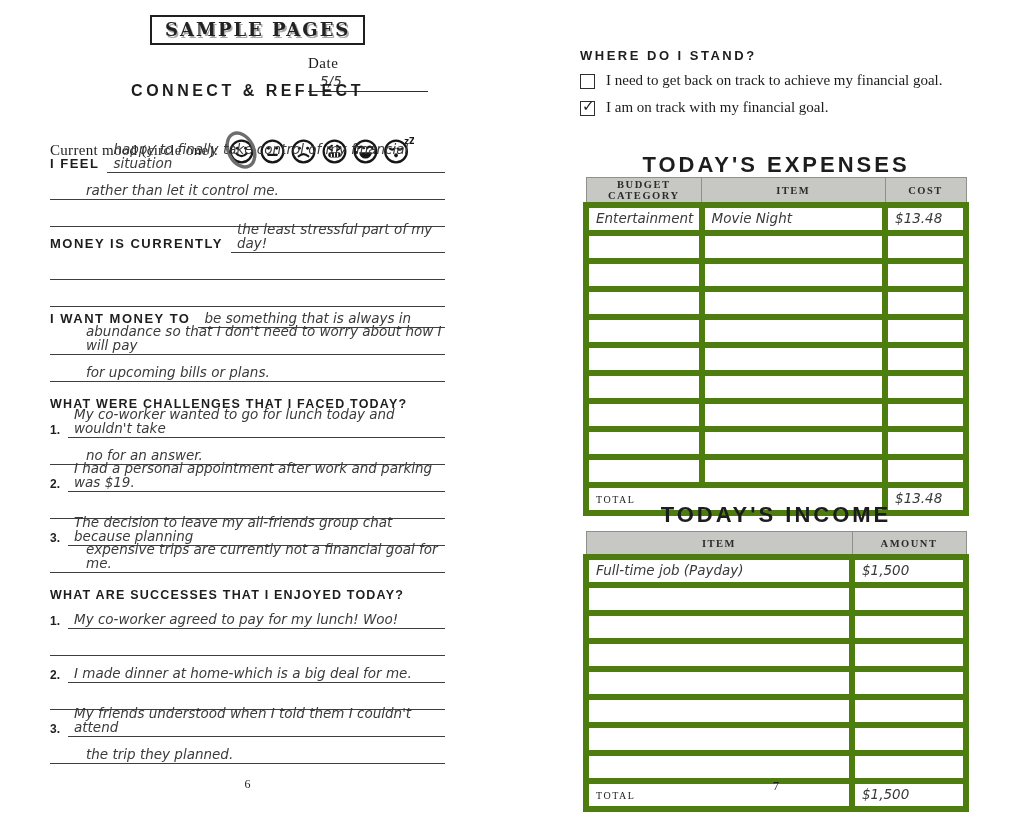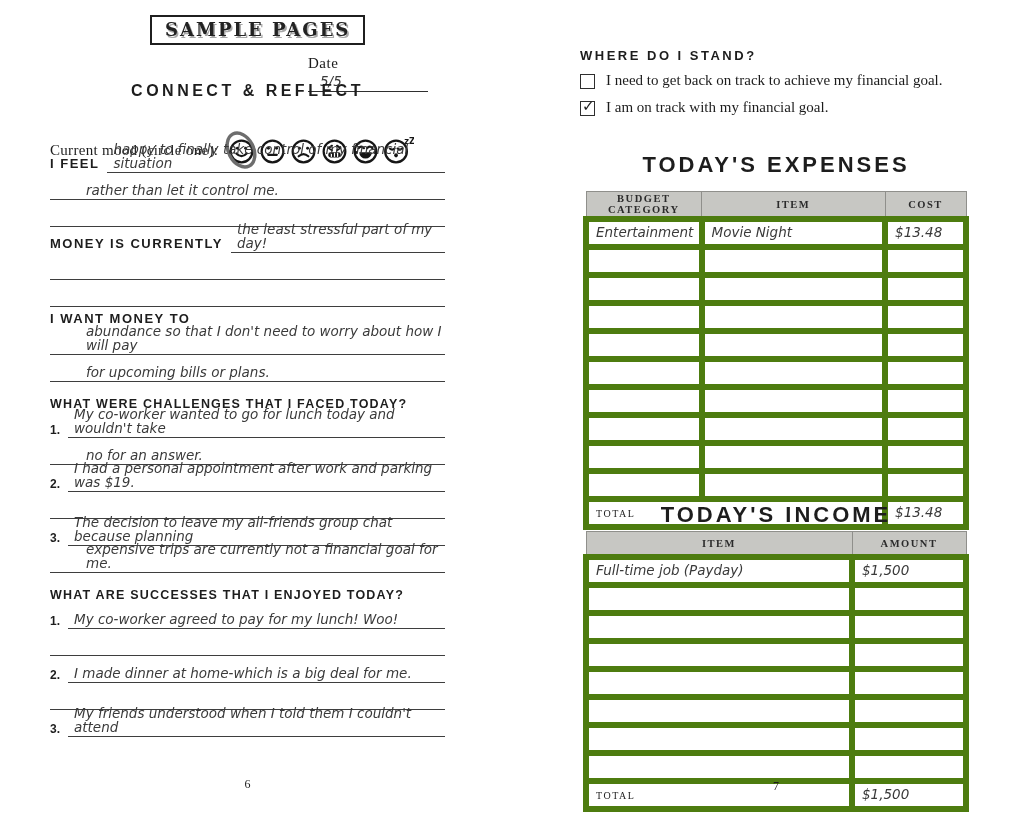--- a/index.html
+++ b/index.html
@@ -167,20 +167,23 @@
           <span class="fill"></span>
         </div>
       <div class="wrow">
           <span class="fill"></span>
         </div>
     </div>
 
     <div class="abs" style="left:0;top:301px;width:395px;">
       <div class="wrow">
         <span class="sansh slabel">I WANT MONEY TO</span>
+        <span class="fill">
+            <span class="hw">be something that is always in</span>
+          </span>
       </div>
       <div class="wrow">
           <span class="fill ind">
             <span class="hw">abundance so that I don't need to worry about how I will pay</span>
           </span>
         </div>
       <div class="wrow">
           <span class="fill ind">
             <span class="hw">for upcoming bills or plans.</span>
           </span>
@@ -247,20 +250,25 @@
           <span class="fill ind">
             <span class="hw"></span>
           </span>
         </div>
       <div class="wrow">
         <span class="num sansh">3.</span>
         <span class="fill">
             <span class="hw">My friends understood when I told them I couldn't attend</span>
           </span>
       </div>
+      <div class="wrow">
+          <span class="fill ind">
+            <span class="hw">the trip they planned.</span>
+          </span>
+        </div>
     </div>
 
     <div class="abs pagenum serif" style="left:0;top:777px;">6</div>
   </div>
 
   <div class="page right">
 
     <div class="abs sansh standtitle" style="left:0;top:48px;">WHERE DO I STAND?</div>
 
     <div class="abs" style="left:0;top:72px;width:392px;">
@@ -271,21 +279,21 @@
       <div class="opt serif">
         <span class="box">
             <span class="mark">✓</span>
           </span>
         <span>I am on track with my financial goal.</span>
       </div>
     </div>
 
     <div class="abs sansh tabletitle" style="left:0;top:152px;">TODAY'S EXPENSES</div>
 
-    <table class="jt abs" style="left:3px;top:191px;">
+    <table class="jt abs" style="left:3px;top:177px;">
       <colgroup>
           <col style="width:30.4%">
           <col style="width:48.3%">
           <col style="width:21.3%">
         </colgroup>
       <thead>
         <tr>
           <th>BUDGET CATEGORY</th>
           <th>ITEM</th>
           <th>COST</th>

